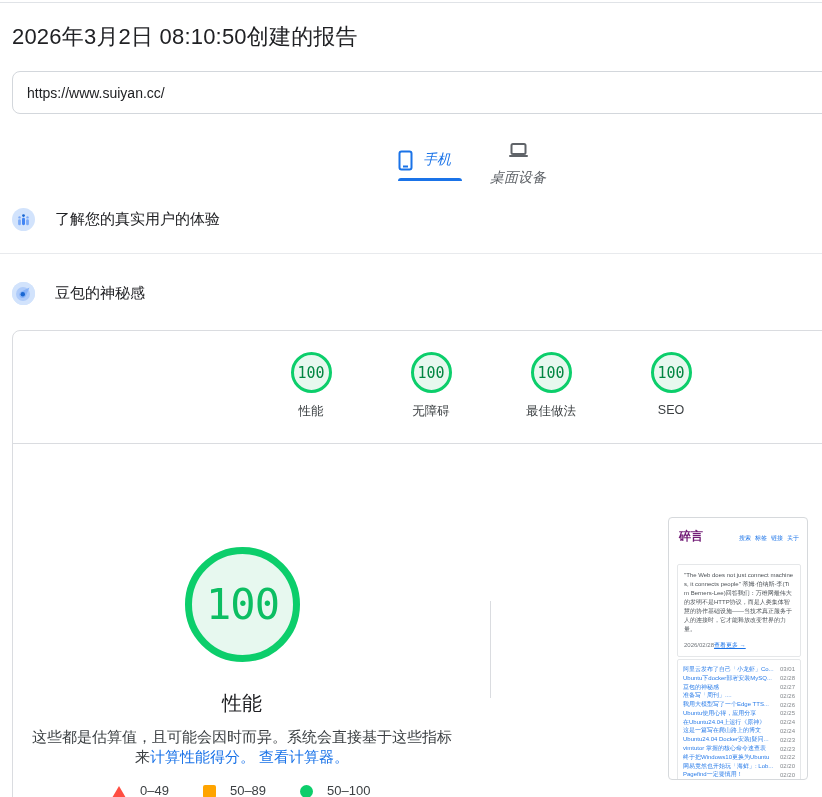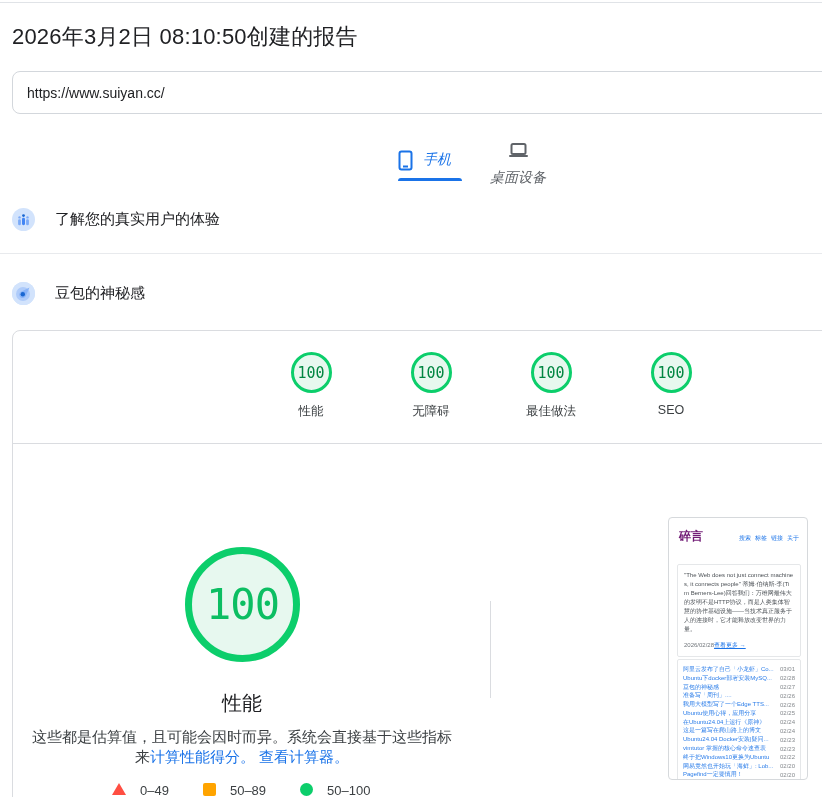--- a/index.html
+++ b/index.html
@@ -54,21 +54,21 @@
   #big-gauge-value { font-family:"DejaVu Sans Mono",monospace; font-size:42px; color:#0cbe62; letter-spacing:-1px; }
   #big-gauge-label { left:142px; top:690px; width:200px; text-align:center; font-size:20px; color:#202124; }
 
   #estimate-note { left:32px; top:727px; width:420px; text-align:center; font-size:15px; line-height:20px; color:#3c4043; }
   .note-link { color:#1a73e8; text-decoration:none; cursor:pointer; }
 
   #gauge-vdivider { left:490px; top:601px; width:1px; height:97px; background:#dadce0; }
 
   
   #legend { left:112px; top:783px; display:flex; align-items:center; font-size:13px; color:#3c4043; }
-  .legend-item { display:flex; align-items:flex-start; margin-right:34px; }
+  .legend-item { display:flex; align-items:flex-end; margin-right:34px; }
   .legend-text { margin-left:14px; }
   .shape-triangle { width:0; height:0; border-left:7px solid transparent; border-right:7px solid transparent; border-bottom:12px solid #ff4e42; }
   .shape-square { width:13px; height:13px; background:#ffa400; border-radius:2px; }
   .shape-circle { width:13px; height:13px; background:#0cce6b; border-radius:50%; }
 
   
   #thumbnail { left:668px; top:517px; width:140px; height:263px; border:1px solid #d6d9dc; border-radius:4px;
     background:#fff; overflow:hidden; }
   #thumb-header { position:absolute; left:10px; top:10px; width:120px; display:flex; align-items:baseline; justify-content:space-between; }
   #thumb-site-title { font-size:12px; font-weight:bold; color:#701a75; }

